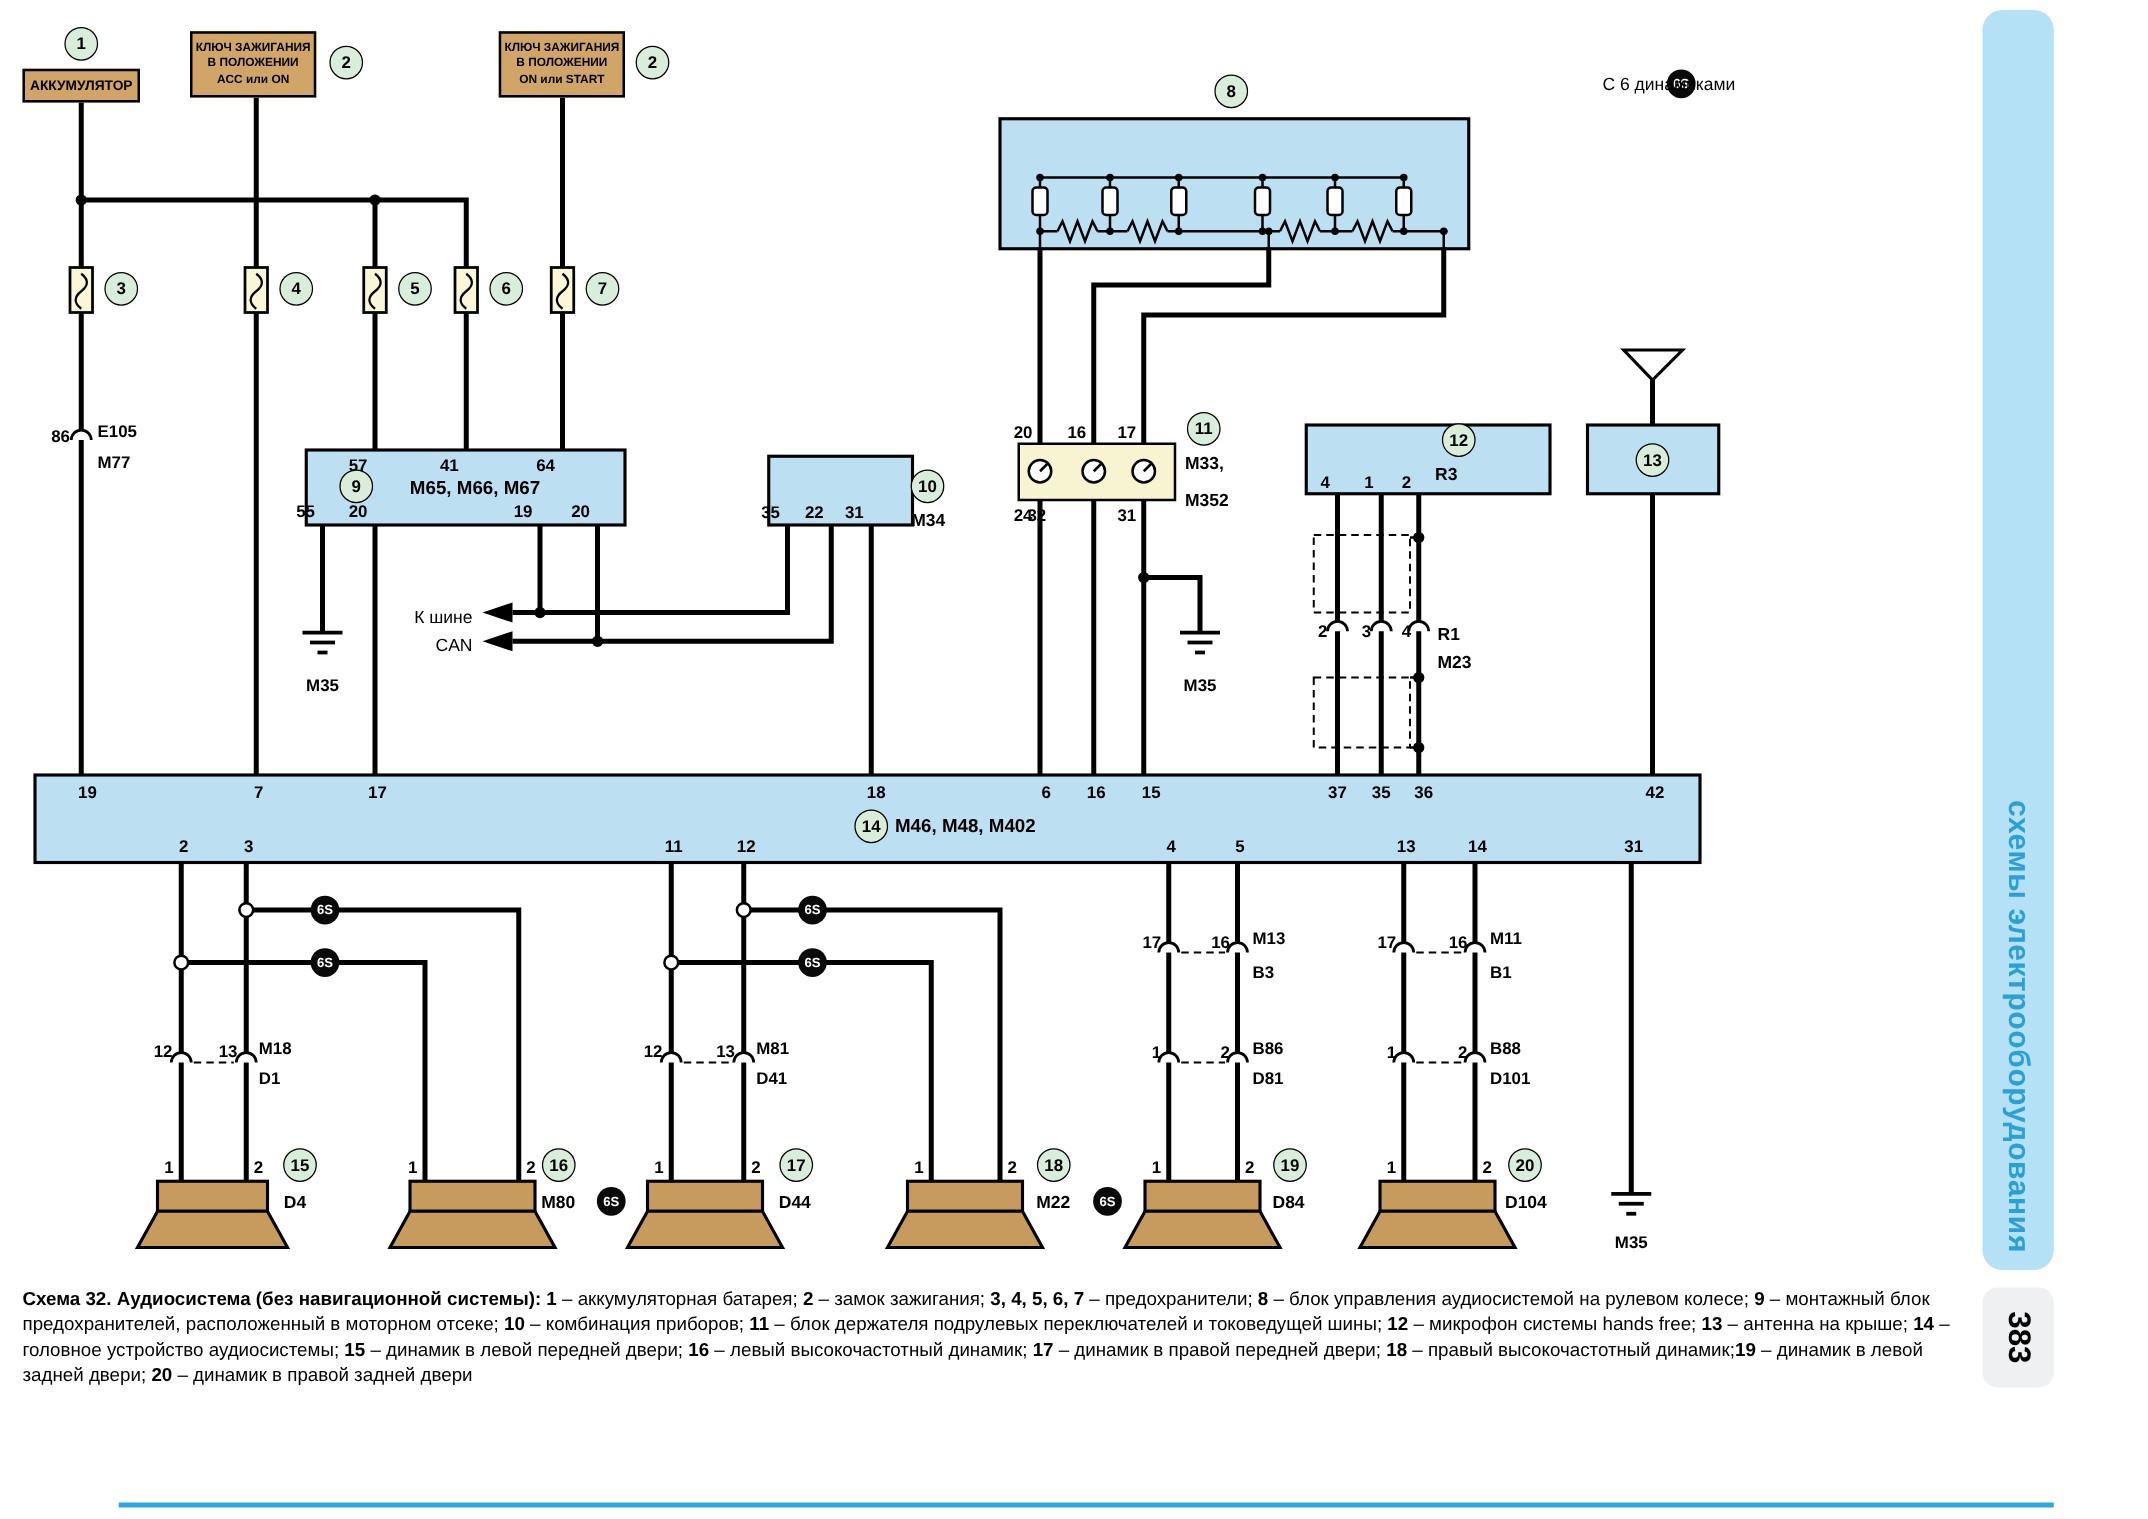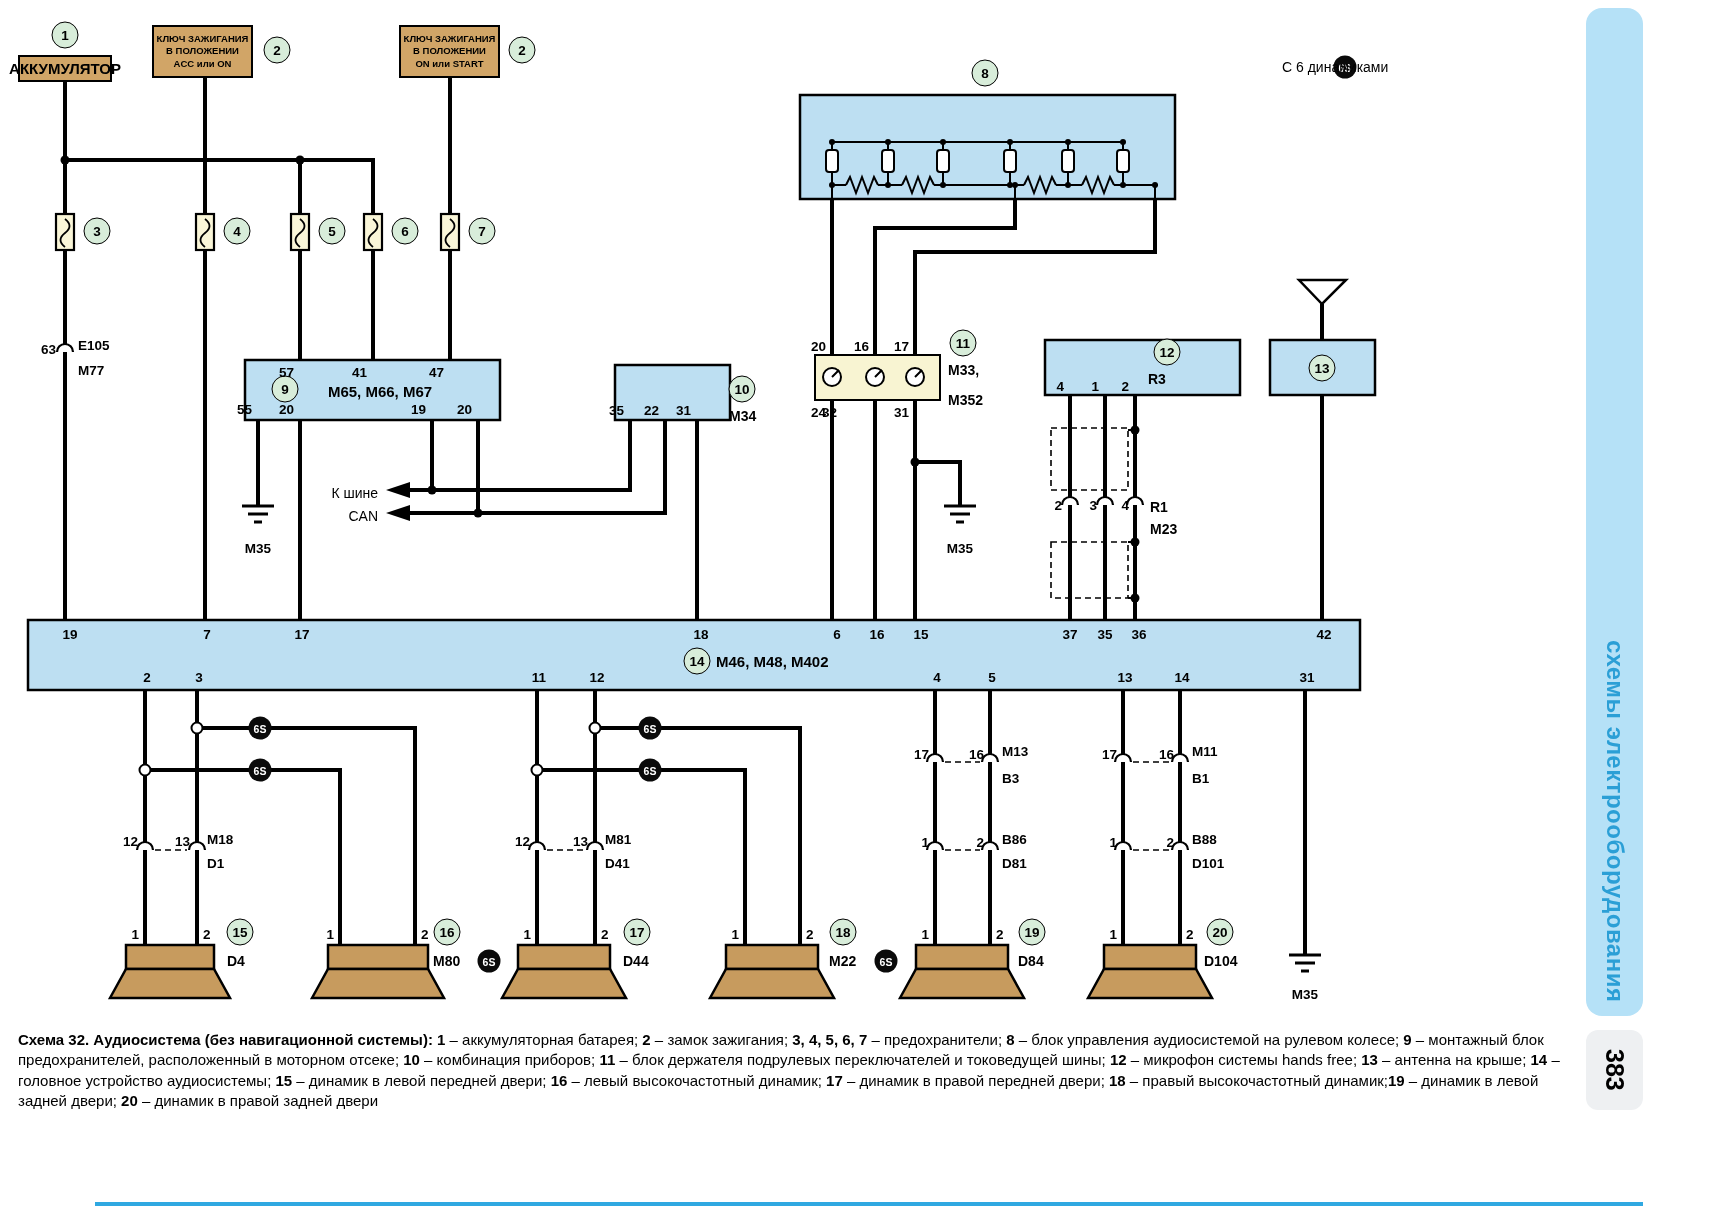--- a/index.html
+++ b/index.html
@@ -8,21 +8,21 @@
   .lb{position:absolute;transform:translate(-50%,-50%);font-size:13.5px;font-weight:700;white-space:nowrap}
   .ll{transform:translate(0,-50%)}
   .lr{transform:translate(-100%,-50%)}
   .n{font-weight:400;font-size:14px}
   .b14{font-size:14px}
   .b15{font-size:15px}
   .numcirc{position:absolute;width:27px;height:27px;border-radius:50%;border:1.7px solid #000;background:#d8edda;transform:translate(-50%,-50%);display:flex;align-items:center;justify-content:center;font-size:13.5px;font-weight:700;box-sizing:border-box}
   .badge6s{position:absolute;width:23px;height:23px;border-radius:50%;background:#0a0a0a;color:#fff;transform:translate(-50%,-50%);display:flex;align-items:center;justify-content:center;font-size:10.5px;font-weight:700}
   .tanbox{position:absolute;background:#d1a567;border:2px solid #000;box-sizing:border-box;display:flex;flex-direction:column;align-items:center;justify-content:center;text-align:center;font-weight:700}
   .keybox{font-size:9.5px;line-height:1.32}
-  .batbox{font-size:15px}
+  .batbox{font-size:11px}
   .caption{position:absolute;left:18px;top:1030px;width:1548px;margin:0;font-size:15px;line-height:1.36}
   .sidebar{position:absolute;left:1586px;top:8px;width:57px;height:1008px;background:#b5e1f7;border-radius:16px;display:flex;align-items:center;justify-content:flex-end;flex-direction:column;padding-bottom:14px;box-sizing:border-box}
   .sidebar-title{writing-mode:vertical-rl;font-size:24px;font-weight:700;color:#2b9fd6;white-space:nowrap;letter-spacing:.5px}
   .pagebox{position:absolute;left:1586px;top:1030px;width:57px;height:80px;background:#eef0f2;border-radius:12px;display:flex;align-items:center;justify-content:center}
   .pagenum{writing-mode:vertical-rl;font-size:25px;font-weight:700}
   .bottomrule{position:absolute;left:95px;top:1202px;width:1548px;height:4px;background:#2fa8e1}
 </style>
 </head>
 <body>
 
@@ -254,31 +254,31 @@
 
 <div class="numcirc" style="left:97px;top:231px">3</div>
 <div class="numcirc" style="left:237px;top:231px">4</div>
 <div class="numcirc" style="left:332px;top:231px">5</div>
 <div class="numcirc" style="left:405px;top:231px">6</div>
 <div class="numcirc" style="left:482px;top:231px">7</div>
 
 <div class="badge6s" style="left:1345px;top:67px">6S</div>
 <div class="lb ll n" style="left:1282px;top:67px">С 6 динамиками</div>
 
-<div class="lb lr" style="left:56px;top:349px">63</div>
+<div class="lb lr" style="left:56px;top:349px">86</div>
 <div class="lb ll" style="left:78px;top:345px">E105</div>
 <div class="lb ll" style="left:78px;top:370px">M77</div>
 
 <div class="numcirc" style="left:985px;top:73px">8</div>
 
 <div class="numcirc" style="left:285px;top:389px">9</div>
 <div class="lb b15" style="left:380px;top:391px">M65, M66, M67</div>
 <div class="lb lr" style="left:294px;top:372px">57</div>
 <div class="lb lr" style="left:367px;top:372px">41</div>
-<div class="lb lr" style="left:444px;top:372px">47</div>
+<div class="lb lr" style="left:444px;top:372px">64</div>
 <div class="lb lr" style="left:252px;top:409px">55</div>
 <div class="lb lr" style="left:294px;top:409px">20</div>
 <div class="lb lr" style="left:426px;top:409px">19</div>
 <div class="lb lr" style="left:472px;top:409px">20</div>
 <div class="lb" style="left:258px;top:548px">M35</div>
 
 <div class="numcirc" style="left:742px;top:389px">10</div>
 <div class="lb ll b14" style="left:729px;top:416px">M34</div>
 <div class="lb lr" style="left:624px;top:410px">35</div>
 <div class="lb lr" style="left:659px;top:410px">22</div>

